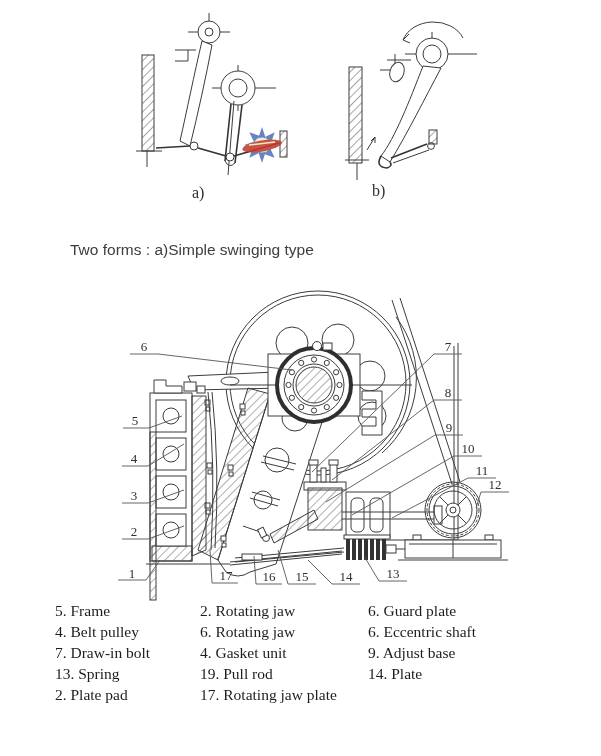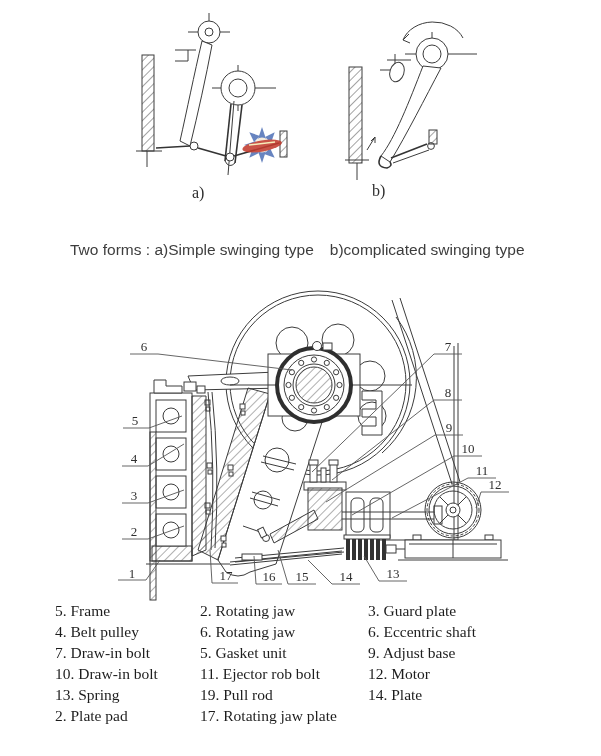--- a/index.html
+++ b/index.html
@@ -121,21 +121,20 @@
       <circle cx="96" cy="136" r="3.4" class="wf"></circle>
       <rect x="94" y="120" width="8" height="14" fill="url(#hb)" class="hf"></rect>
     </g>
   </svg>
 
   <div class="figlabel" style="left:192px;top:184px">a)</div>
   <div class="figlabel" style="left:372px;top:182px">b)</div>
 
   <div id="caption">
     <span>Two forms : a)Simple swinging type</span>
-    <span>b)complicated swinging type</span>
   </div>
 
   <svg style="left:80px;top:288px" width="445" height="318" viewBox="0 0 445 318">
     <defs>
       <pattern id="hm" width="6" height="6" patternTransform="rotate(45)" patternUnits="userSpaceOnUse">
         <line x1="0" y1="0" x2="0" y2="6" stroke="#4f4f4f" stroke-width="0.9"></line>
       </pattern>
     </defs>
 
     <g>
@@ -341,30 +340,27 @@
       <text class="callout" x="313" y="290">13</text>
       <text class="callout" x="266" y="293">14</text>
       <text class="callout" x="222" y="293">15</text>
       <text class="callout" x="189" y="293">16</text>
       <text class="callout" x="146" y="292">17</text>
     </g>
   </svg>
 
   <div id="parts">
     <div class="prow">
-      <span class="c1">5. Frame</span><span class="c2">2. Rotating jaw</span><span class="c3">3. Guard plate</span>
+      <span class="c1">5. Frame</span><span class="c2">2. Rotating jaw</span><span class="c3">6. Guard plate</span>
     </div>
     <div class="prow">
       <span class="c1">4. Belt pulley</span><span class="c2">6. Rotating jaw</span><span class="c3">6. Eccentric shaft</span>
     </div>
     <div class="prow">
-      <span class="c1">7. Draw-in bolt</span><span class="c2">5. Gasket unit</span><span class="c3">9. Adjust base</span>
-    </div>
-    <div class="prow">
-      <span class="c1">10. Draw-in bolt</span><span class="c2">11. Ejector rob bolt</span><span class="c3">12. Motor</span>
+      <span class="c1">7. Draw-in bolt</span><span class="c2">4. Gasket unit</span><span class="c3">9. Adjust base</span>
     </div>
     <div class="prow">
       <span class="c1">13. Spring</span><span class="c2">19. Pull rod</span><span class="c3">14. Plate</span>
     </div>
     <div class="prow">
       <span class="c1">2. Plate pad</span><span class="c2">17. Rotating jaw plate</span>
     </div>
   </div>
 
 </div>

